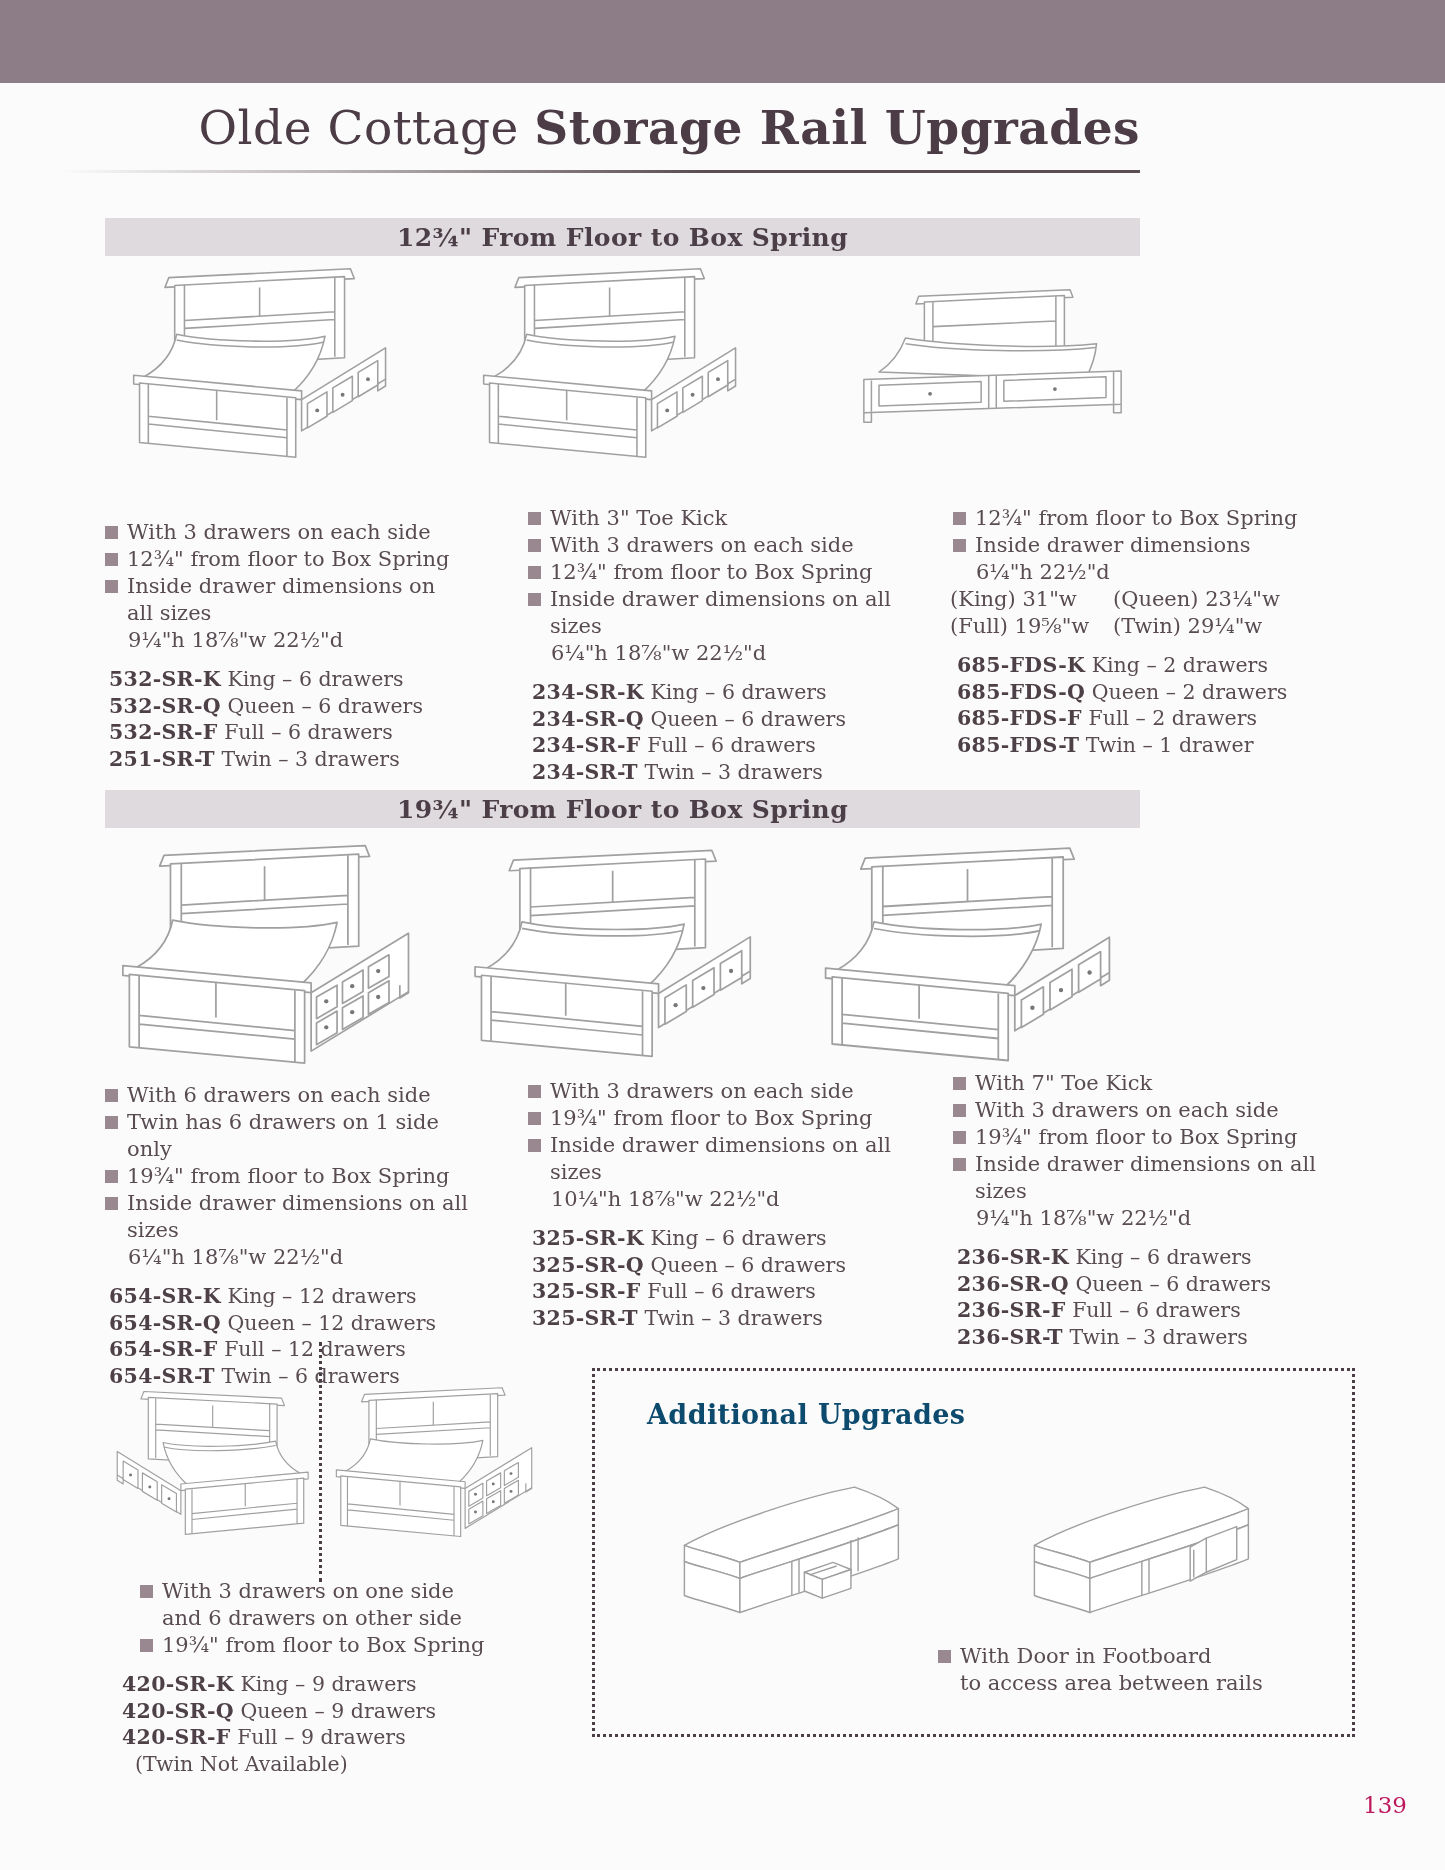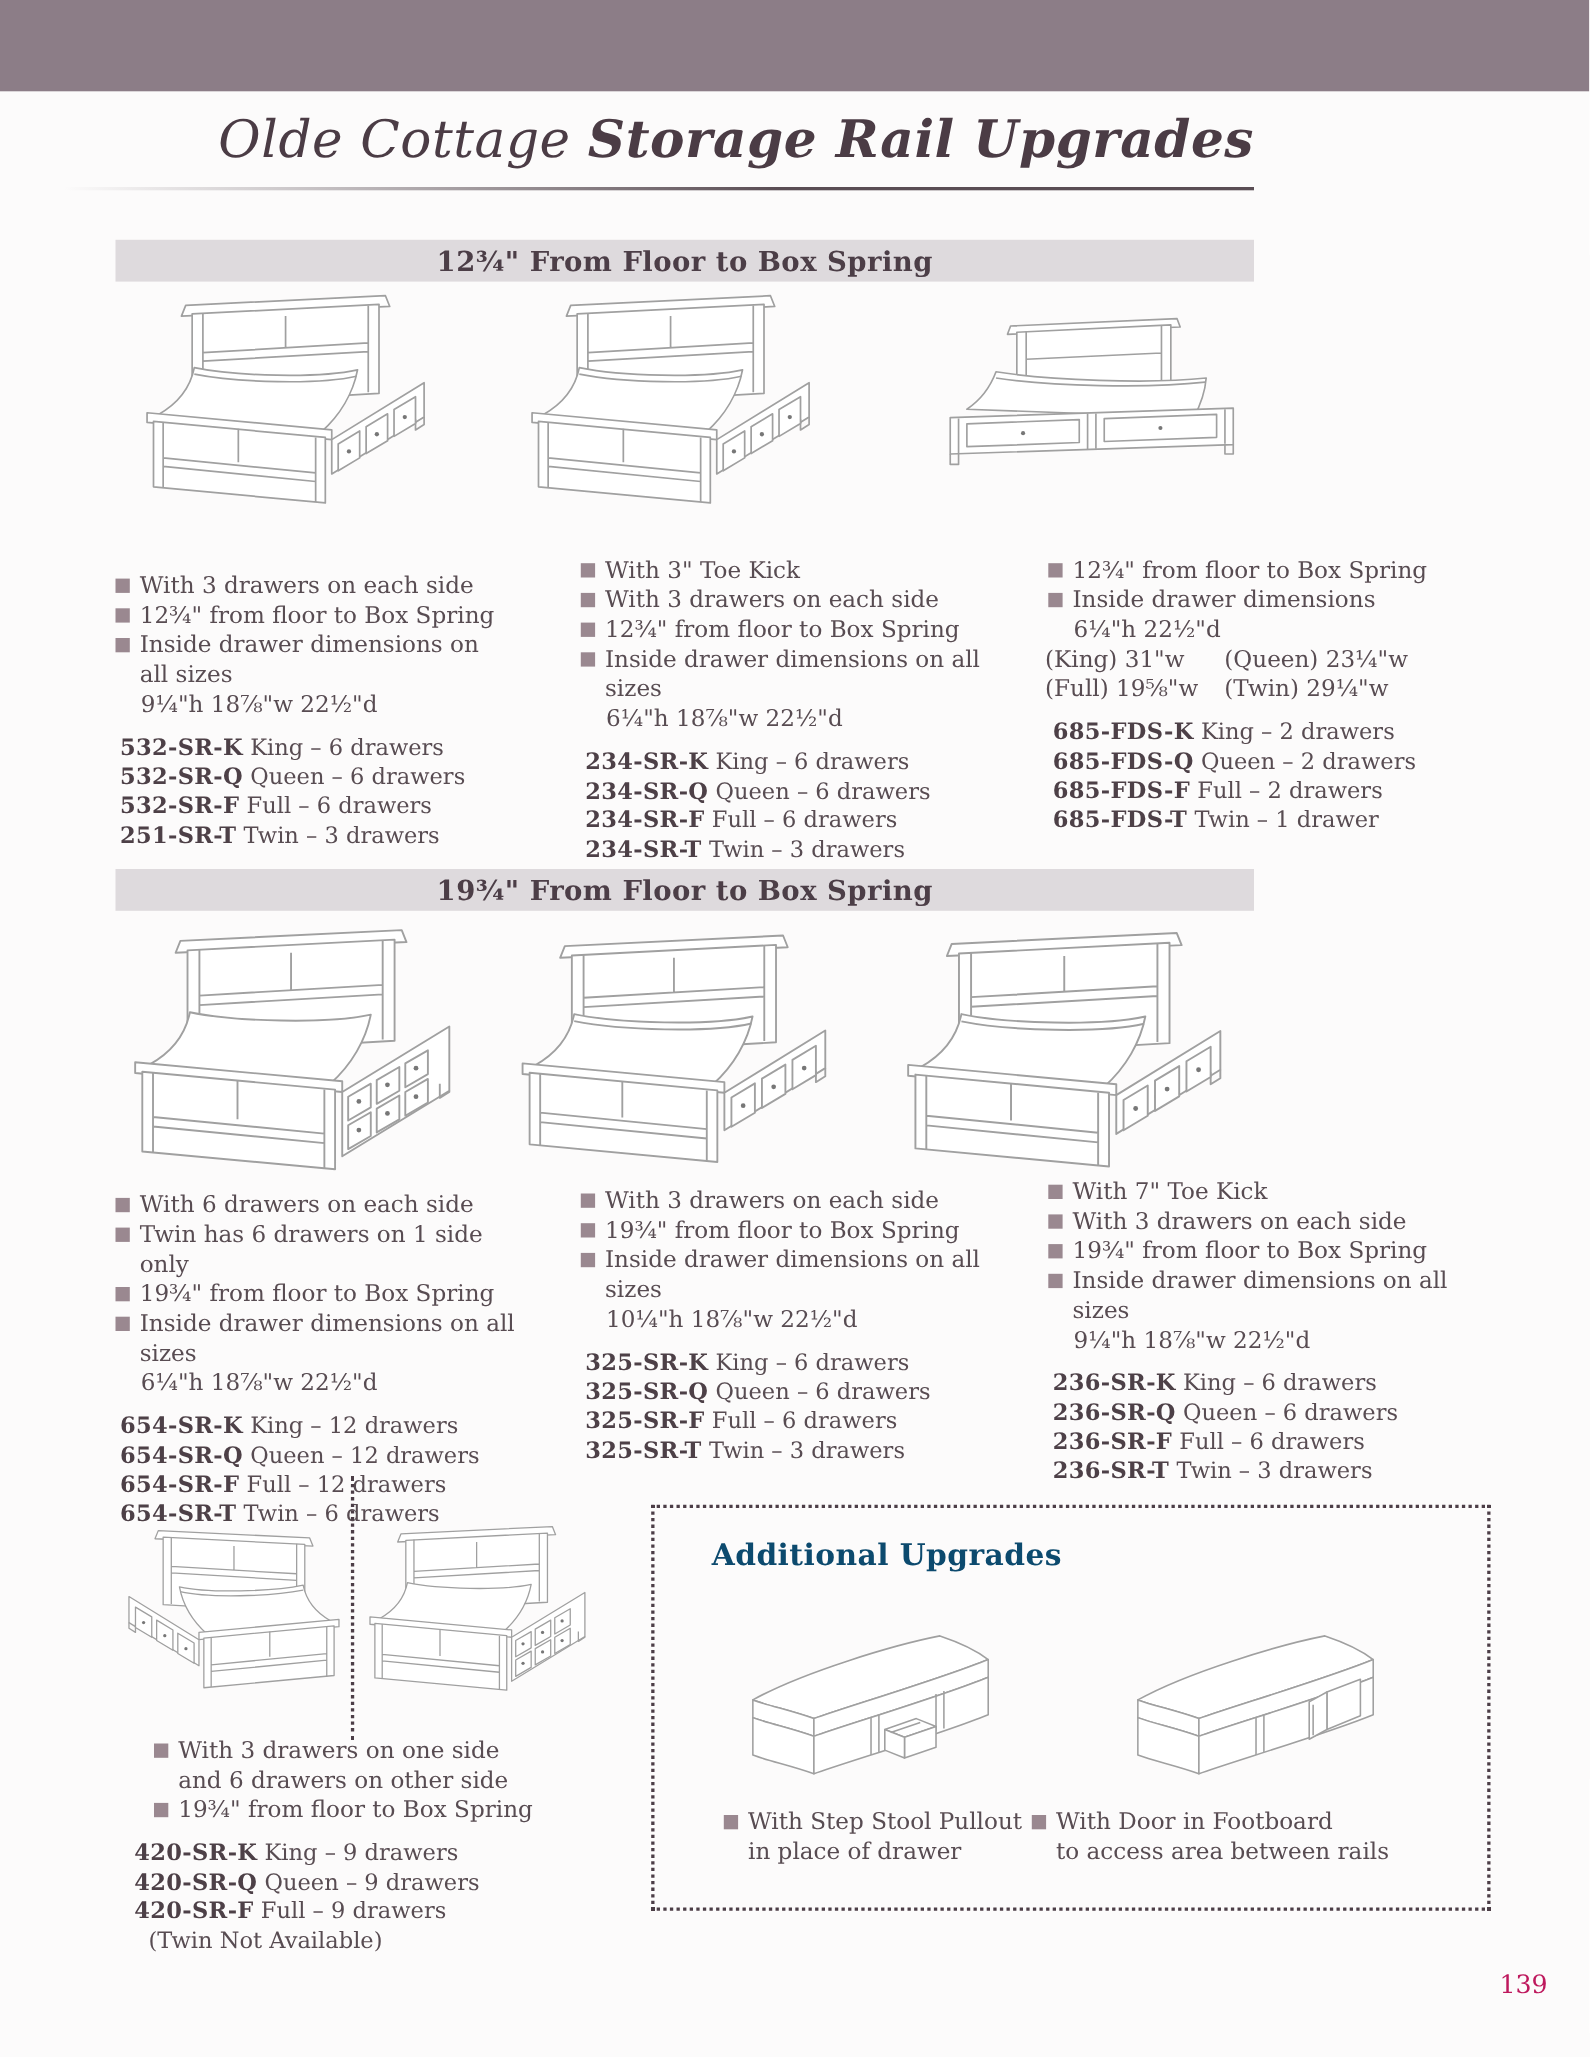--- a/index.html
+++ b/index.html
@@ -5,21 +5,21 @@
   * { margin:0; padding:0; box-sizing:border-box; }
   html,body { background:#ffffff; }
   .page {
     position:relative; width:1445px; height:1870px; overflow:hidden;
     background:#fcfbfb; color:#584c52;
     font-family:"DejaVu Serif","Liberation Serif",serif;
   }
   .topbar { position:absolute; top:0; left:0; width:100%; height:83px; background:#8c7d87; }
   .title {
     position:absolute; top:100px; left:0; width:1140px; text-align:right;
-    font-size:47px; color:#4b3c45; white-space:nowrap; letter-spacing:.5px;font-style:italic;
+    font-size:47px; color:#4b3c45; white-space:nowrap; letter-spacing:.5px;
   }
   .title .light { font-weight:normal; }
   .title .bold  { font-weight:bold; }
   .title-rule {
     position:absolute; top:170px; left:58px; width:1082px; height:3px;
     background:linear-gradient(to right, rgba(88,76,84,0) 0%, rgba(88,76,84,.28) 18%, #5a4d54 60%);
   }
   .band {
     position:absolute; left:105px; width:1035px; height:38px; background:#dedadd;
     display:flex; align-items:center; justify-content:center;
@@ -387,27 +387,20 @@
       <svg viewBox="0 0 320 210">
           <use href="#plat1" xlink:href="#plat1"></use>
         </svg>
     </div>
     <div class="bed" style="left:398px;top:92px;width:312px;height:188px">
       <svg viewBox="0 0 320 210">
           <use href="#plat2" xlink:href="#plat2"></use>
         </svg>
     </div>
 
-    <div class="cap" style="left:63px;top:272px">
-      <div class="frow">
-          <span class="sq"></span>
-          <span>With Step Stool Pullout</span>
-        </div>
-      <div class="capl2">in place of drawer</div>
-    </div>
     <div class="cap" style="left:343px;top:272px">
       <div class="frow">
           <span class="sq"></span>
           <span>With Door in Footboard</span>
         </div>
       <div class="capl2">to access area between rails</div>
     </div>
   </div>
 
   <div class="pagenum">139</div>

